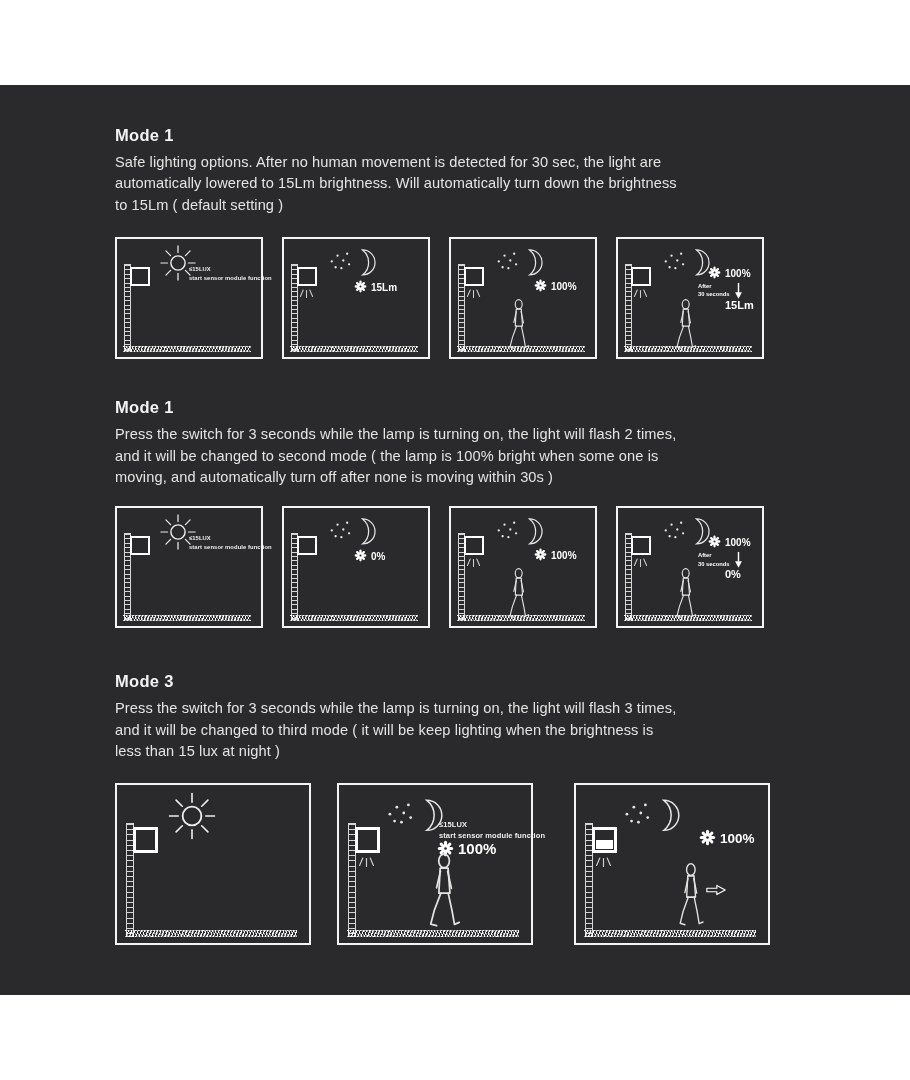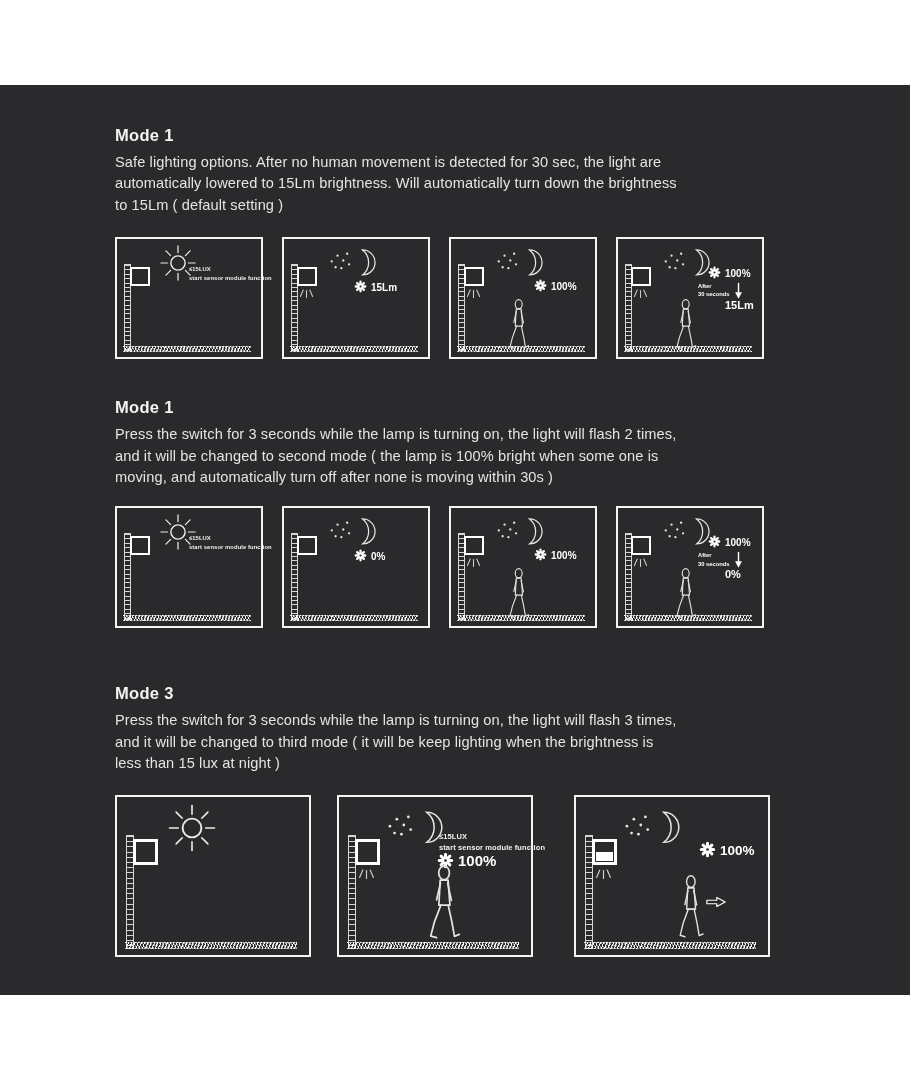--- a/index.html
+++ b/index.html
@@ -2,21 +2,21 @@
 <html><head>
 <meta charset="utf-8">
 <style>
   html,body{margin:0;padding:0;background:#ffffff;}
   .canvas{position:relative;width:910px;height:1080px;background:#ffffff;overflow:hidden;
           font-family:"Liberation Sans","DejaVu Sans",sans-serif;}
   .dark-panel{position:absolute;left:0;top:85px;width:910px;height:910px;background:#2a292b;
               box-sizing:border-box;padding:39px 0 4px 115px;}
   .mode-section{margin:0;}
   .mode-section + .mode-section.s2{margin-top:37px;}
-  .mode-section + .mode-section.s3{margin-top:54px;}
+  .mode-section + .mode-section.s3{margin-top:42px;}
   h2.mode-heading{margin:0;font-size:16.5px;line-height:22px;font-weight:600;color:#f3f3f3;letter-spacing:.3px;}
   p.mode-description{margin:6px 0 0;font-size:14.6px;line-height:21.4px;color:#e4e4e4;
                      letter-spacing:.1px;white-space:pre-line;width:710px;}
   .panel-row{display:flex;margin-top:20px;}
   .panel-row.r1{margin-top:21px;}
   .panel-row.r2{margin-top:18px;}
   .small-row .panel + .panel{margin-left:19px;}
   .large-row .panel:nth-child(2){margin-left:26px;}
   .large-row .panel:nth-child(3){margin-left:41px;}
 

